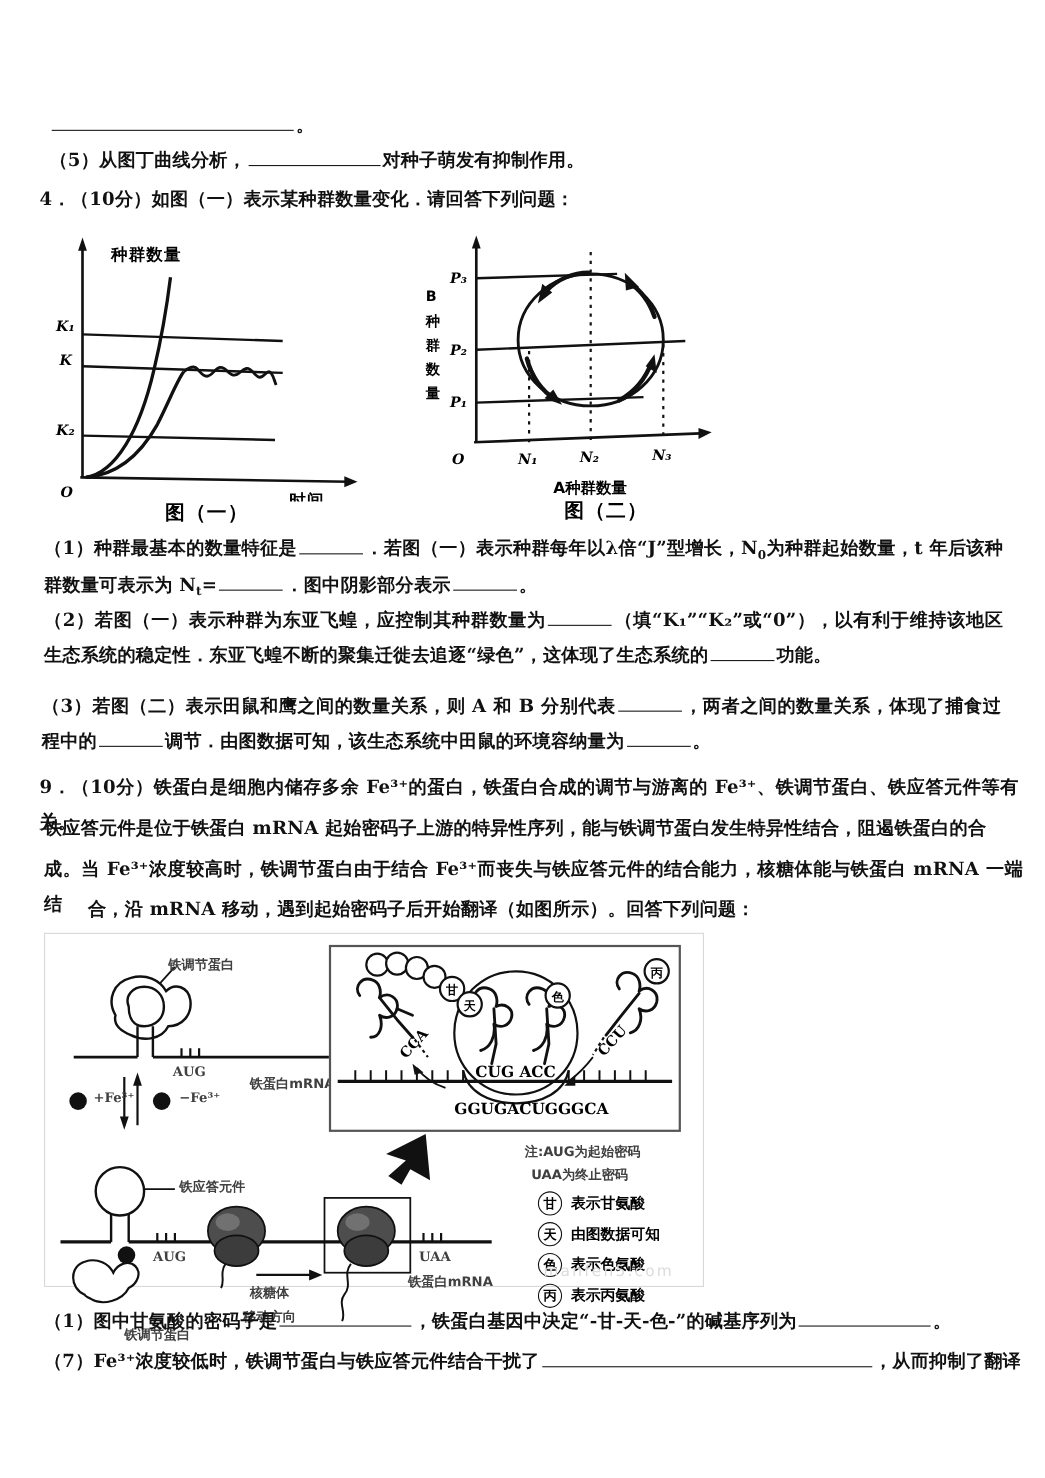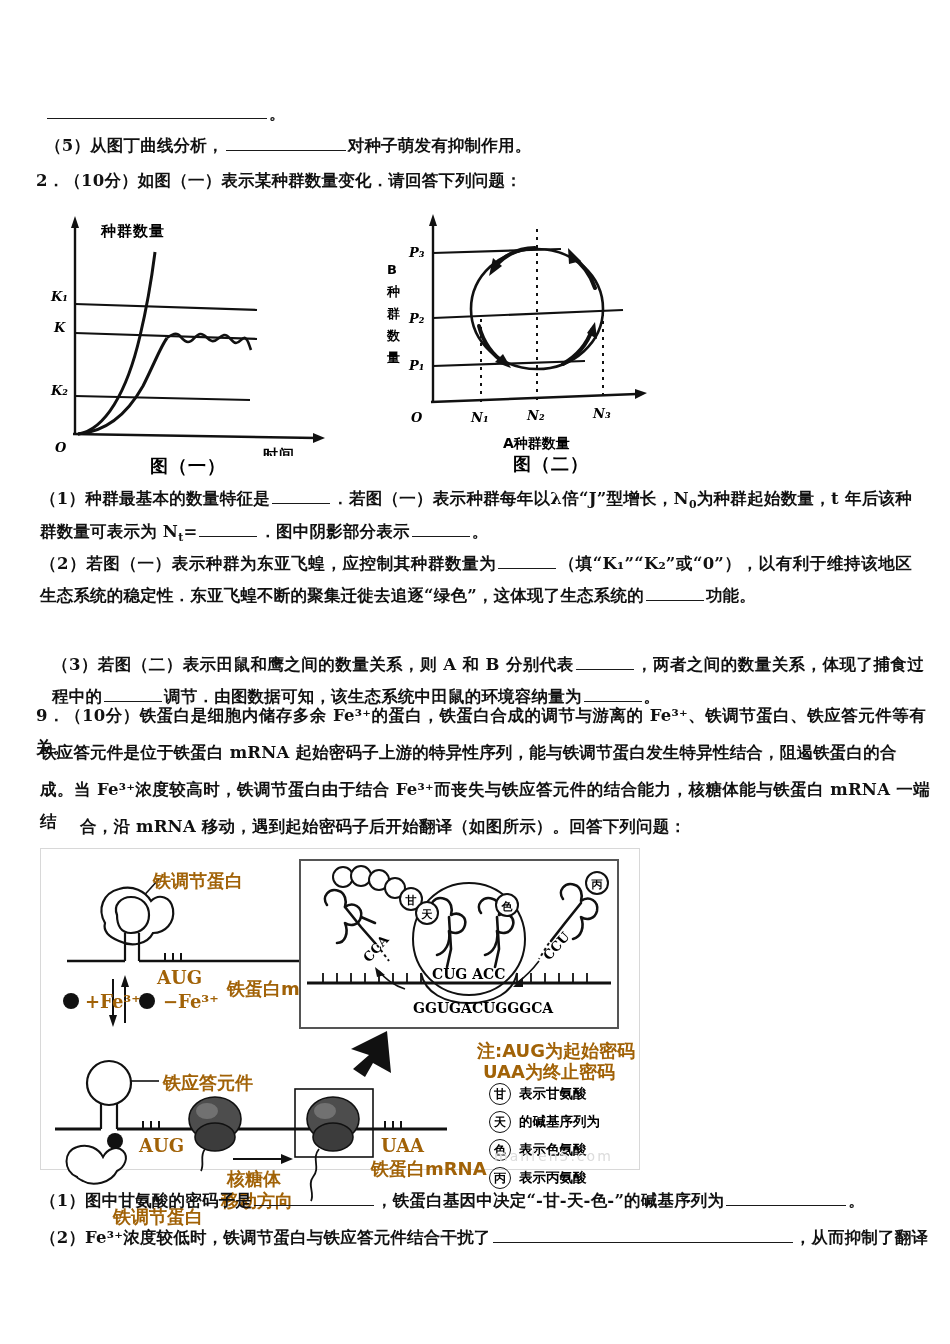--- a/index.html
+++ b/index.html
@@ -74,25 +74,25 @@
     left: 40px;
     top: 848px;
     width: 600px;
     height: 322px;
     border: 1px solid #d8d8d8;
     background: #fff;
     box-sizing: border-box;
   }
   .bio-label {
     position: absolute;
-    font-size: 18px;
+    font-size: 12px;
     font-weight: 700;
     font-family: "DejaVu Sans","Liberation Sans",sans-serif;
     white-space: nowrap;
-    color: #a16207;
+    color: #404040;
   }
   .bio-label.serif {
     font-family: "DejaVu Serif","Liberation Serif",serif;
   }
   .legend-row {
     position: absolute;
     display: flex;
     align-items: center;
     gap: 8px;
     font-size: 13.5px;
@@ -126,21 +126,21 @@
 
   <div class="para" style="left:45px; top:98px; width:400px;">
     <span class="blank b-top"></span><span>。</span>
   </div>
 
   <div class="para" style="left:45px; top:130px; width:700px;">
     <span>（5）从图丁曲线分析，</span><span class="blank b-lg"></span><span>对种子萌发有抑制作用。</span>
   </div>
 
   <div class="para" style="left:36px; top:165px; width:800px;">
-    <span>2．（10分）如图（一）表示某种群数量变化．请回答下列问题：</span>
+    <span>4．（10分）如图（一）表示某种群数量变化．请回答下列问题：</span>
   </div>
 
   <div class="figures-row">
 
     <div class="fig-box" style="left:45px; top:10px; width:330px; height:250px;">
       <svg width="330" height="250" viewBox="0 0 330 250">
 
         <line x1="30" y1="228" x2="30" y2="18" stroke="#111" stroke-width="2.4"></line>
         <polygon points="30,10 26,22 34,22" fill="#111"></polygon>
         <line x1="28" y1="228" x2="272" y2="232" stroke="#111" stroke-width="2.4"></line>
@@ -216,21 +216,21 @@
   </div>
 
   <div class="para" style="left:40px; top:483px; width:872px;">
     <span>（1）种群最基本的数量特征是</span><span class="blank b-sm"></span><span>．若图（一）表示种群每年以λ倍“J”型增长，N</span><sub>0</sub><span>为种群起始数量，t 年后该种群数量可表示为 N</span><sub>t</sub><span>=</span><span class="blank b-sm"></span><span>．图中阴影部分表示</span><span class="blank b-sm"></span><span>。</span>
   </div>
 
   <div class="para" style="left:40px; top:548px; width:872px;">
     <span>（2）若图（一）表示种群为东亚飞蝗，应控制其种群数量为</span><span class="blank b-sm"></span><span>（填“K₁”“K₂”或“0”），以有利于维持该地区生态系统的稳定性．东亚飞蝗不断的聚集迁徙去追逐“绿色”，这体现了生态系统的</span><span class="blank b-sm"></span><span>功能。</span>
   </div>
 
-  <div class="para" style="left:52px; top:626px; width:872px;margin-top:23px;">
+  <div class="para" style="left:38px; top:626px; width:872px;">
     <span>（3）若图（二）表示田鼠和鹰之间的数量关系，则 A 和 B 分别代表</span><span class="blank b-sm"></span><span>，两者之间的数量关系，体现了捕食过程中的</span><span class="blank b-sm"></span><span>调节．由图数据可知，该生态系统中田鼠的环境容纳量为</span><span class="blank b-sm"></span><span>。</span>
   </div>
 
   <div class="para" style="left:36px; top:700px; width:890px;">
     <span>9．（10分）铁蛋白是细胞内储存多余 Fe³⁺的蛋白，铁蛋白合成的调节与游离的 Fe³⁺、铁调节蛋白、铁应答元件等有关。</span>
   </div>
   <div class="para" style="left:40px; top:737px; width:890px;">
     <span>铁应答元件是位于铁蛋白 mRNA 起始密码子上游的特异性序列，能与铁调节蛋白发生特异性结合，阻遏铁蛋白的合</span>
   </div>
   <div class="para" style="left:40px; top:774px; width:890px;">
@@ -409,36 +409,36 @@
 
     <div class="bio-label" style="left:436px; top:190px;">注:AUG为起始密码</div>
     <div class="bio-label" style="left:442px; top:211px;">UAA为终止密码</div>
 
     <div class="legend-row" style="left:448px; top:234px;">
       <span class="aa-circle">甘</span>
       <span>表示甘氨酸</span>
     </div>
     <div class="legend-row" style="left:448px; top:262px;">
       <span class="aa-circle">天</span>
-      <span>的碱基序列为</span>
+      <span>由图数据可知</span>
     </div>
     <div class="legend-row" style="left:448px; top:290px;">
       <span class="aa-circle">色</span>
       <span>表示色氨酸</span>
     </div>
     <div class="legend-row" style="left:448px; top:318px;">
       <span class="aa-circle">丙</span>
       <span>表示丙氨酸</span>
     </div>
 
   </div>
 
   <div class="watermark" style="left:494px; top:1148px;">manfen5.com</div>
 
   <div class="para" style="left:40px; top:1185px; width:890px;">
     <span>（1）图中甘氨酸的密码子是</span><span class="blank b-lg"></span><span>，铁蛋白基因中决定“‐甘-天-色-”的碱基序列为</span><span class="blank b-lg"></span><span>。</span>
   </div>
 
   <div class="para" style="left:40px; top:1222px; width:890px;">
-    <span>（2）Fe³⁺浓度较低时，铁调节蛋白与铁应答元件结合干扰了</span><span class="blank b-xxl"></span><span>，从而抑制了翻译</span>
+    <span>（7）Fe³⁺浓度较低时，铁调节蛋白与铁应答元件结合干扰了</span><span class="blank b-xxl"></span><span>，从而抑制了翻译</span>
   </div>
 
 </div>
 
 </body></html>

